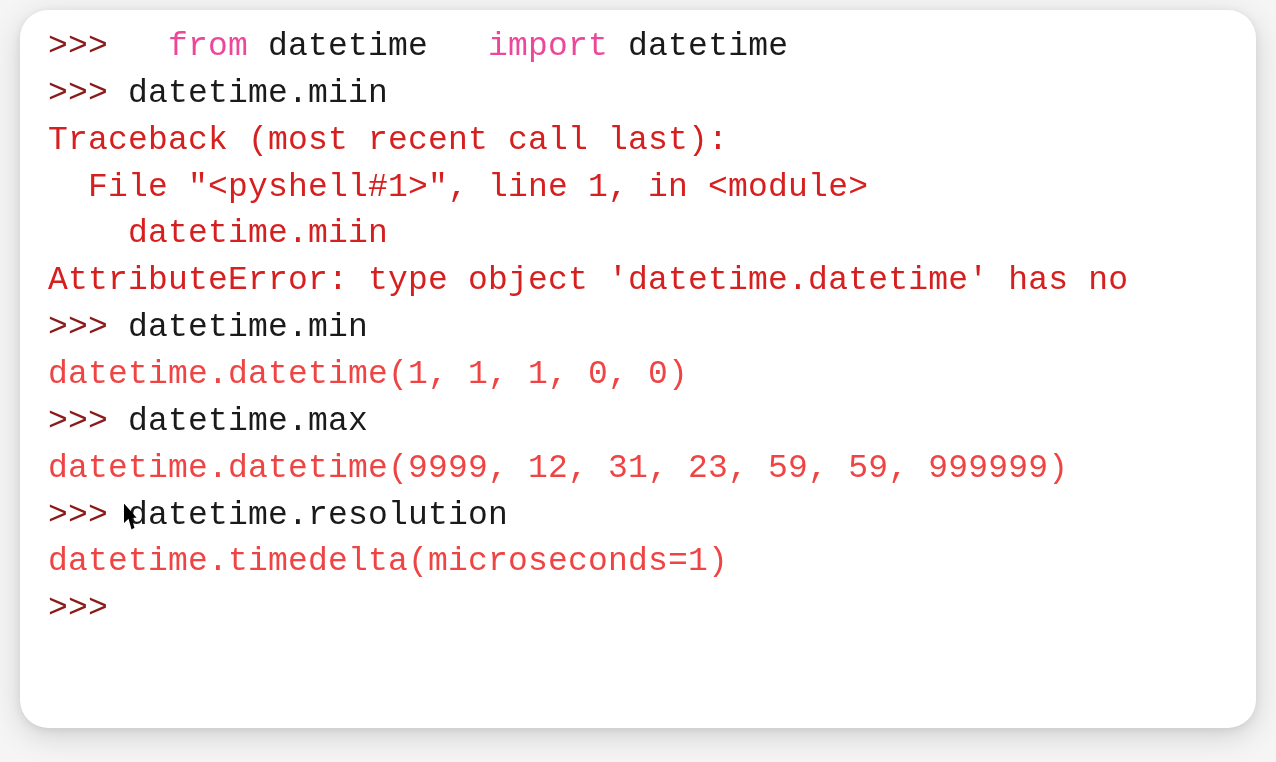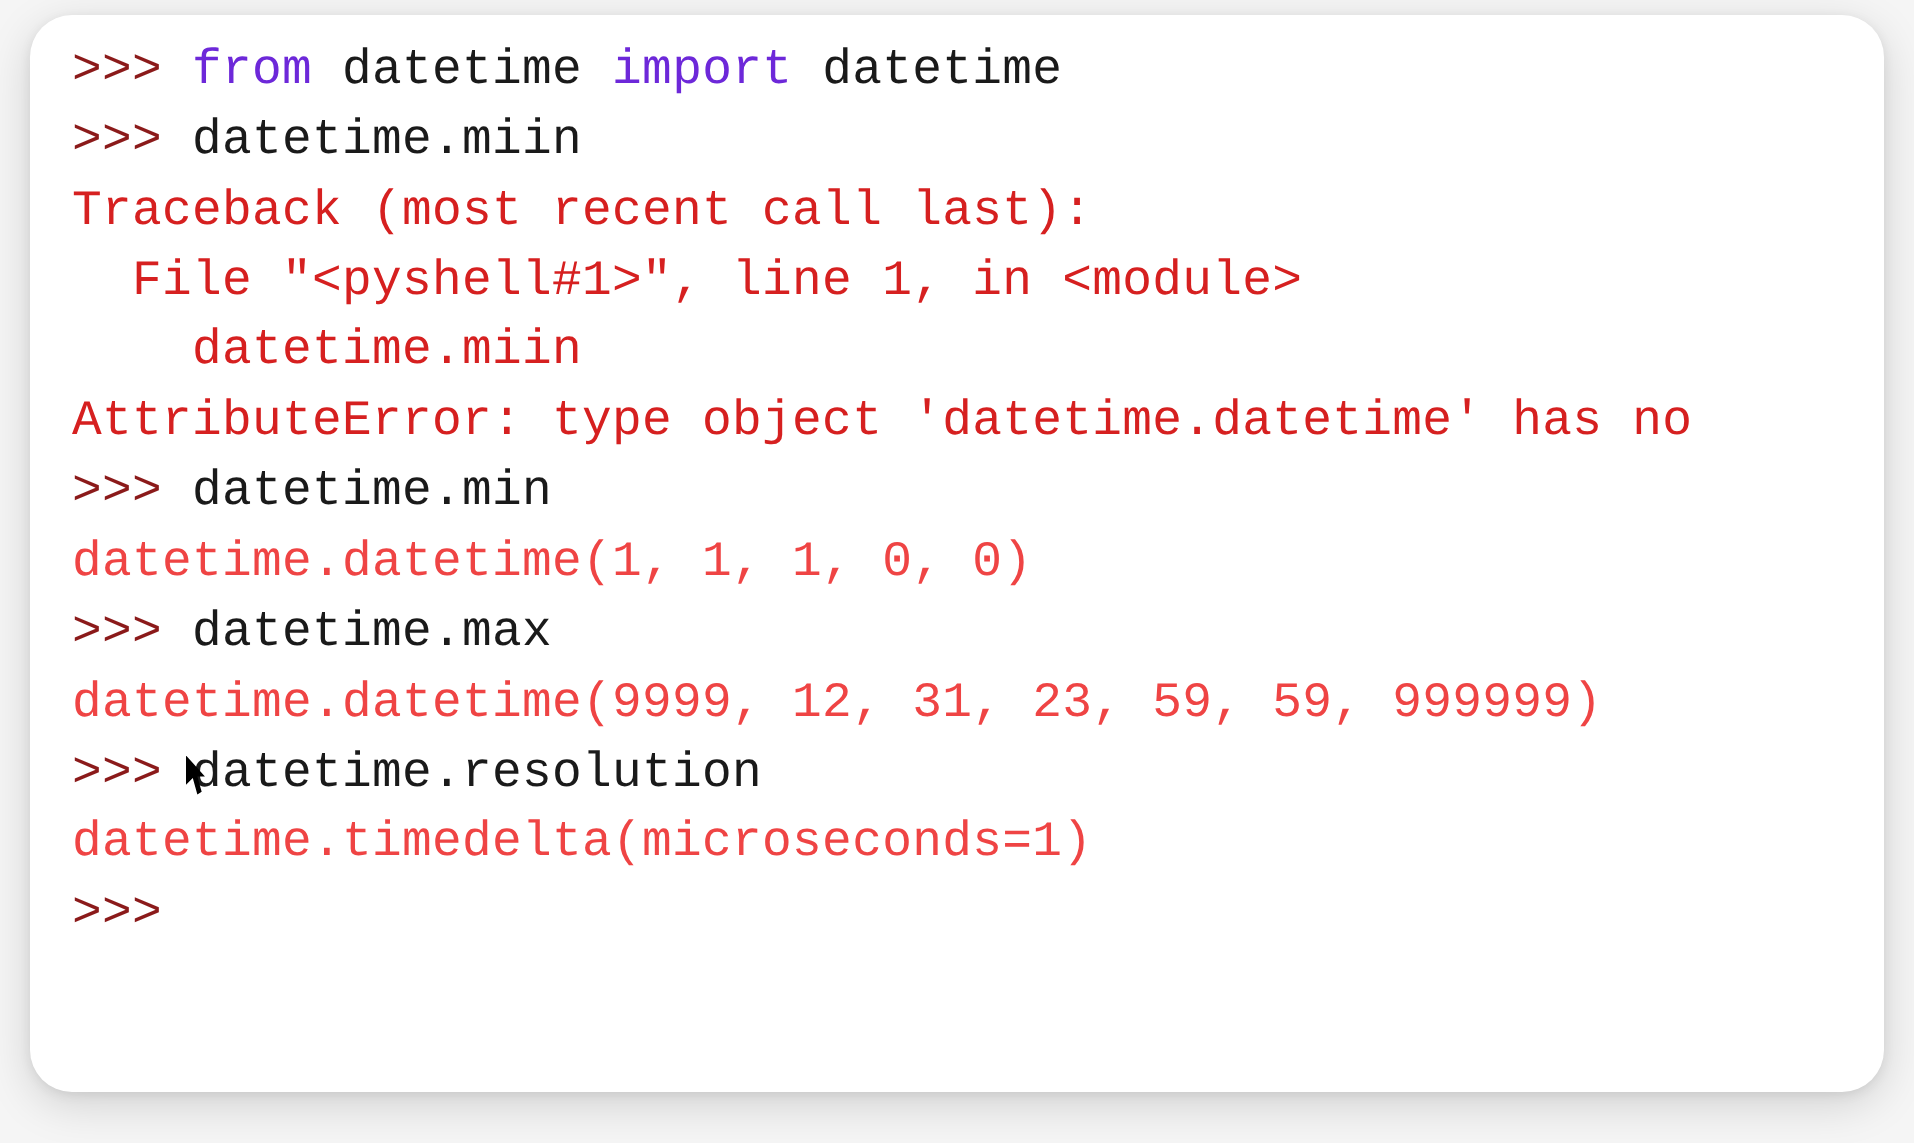--- a/index.html
+++ b/index.html
@@ -31,21 +31,22 @@
     line-height: 1.42;
     white-space: pre;
     color: #1a1a1a;
     letter-spacing: 0.2px;
     cursor: text;
   }
   .prompt {
     color: #8b1a1a;
   }
   .keyword {
-    color: #6d28d9;
+    color: #ec4899;
+    margin-left: 40px;
   }
   .plain {
     color: #1a1a1a;
     text-align: center;
   }
   .error {
     color: #d62020;
   }
   .output {
     color: #ef4444;

